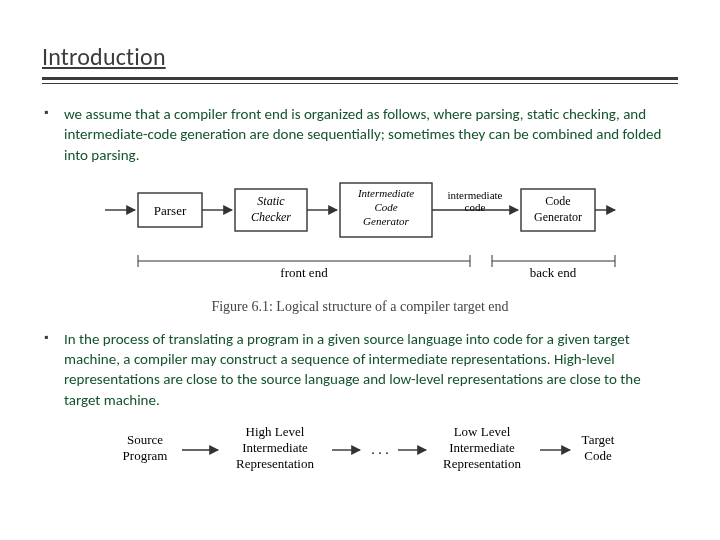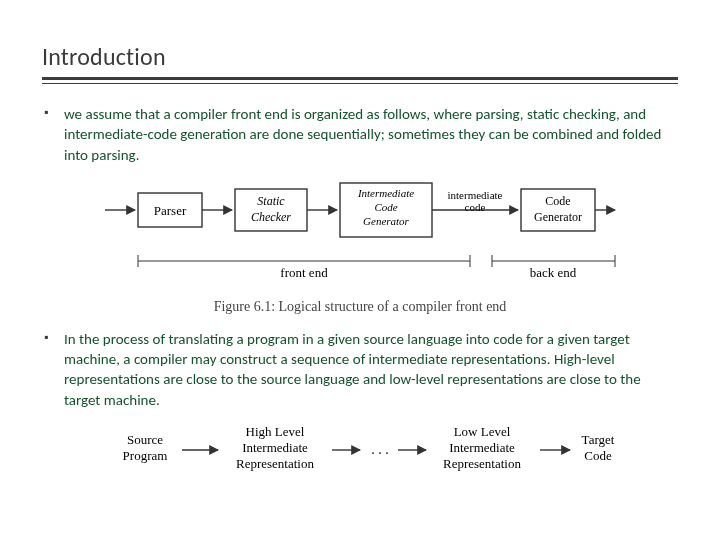--- a/index.html
+++ b/index.html
@@ -16,20 +16,21 @@
     width: 720px;
     height: 540px;
     padding: 42px 42px 30px 42px;
   }
   .title {
     font-size: 24px;
     font-weight: 400;
     color: #3b3b3b;
     margin: 0 0 6px 0;
     letter-spacing: 0.2px;
+    text-decoration: underline;
   }
   .rule {
     border: none;
     border-top: 3px solid #3b3b3b;
     margin: 0 0 3px 0;
   }
   .rule2 {
     border: none;
     border-top: 1px solid #3b3b3b;
     margin: 0 0 20px 0;
@@ -118,21 +119,21 @@
       <line x1="38" y1="86" x2="370" y2="86" stroke="#333" stroke-width="1"></line>
       <line x1="38" y1="80" x2="38" y2="92" stroke="#333" stroke-width="1"></line>
       <line x1="370" y1="80" x2="370" y2="92" stroke="#333" stroke-width="1"></line>
       <text x="204" y="102" text-anchor="middle" font-family="Times New Roman, serif" font-size="13">front end</text>
 
       <line x1="392" y1="86" x2="515" y2="86" stroke="#333" stroke-width="1"></line>
       <line x1="392" y1="80" x2="392" y2="92" stroke="#333" stroke-width="1"></line>
       <line x1="515" y1="80" x2="515" y2="92" stroke="#333" stroke-width="1"></line>
       <text x="453" y="102" text-anchor="middle" font-family="Times New Roman, serif" font-size="13">back end</text>
     </svg>
-    <div class="caption">Figure 6.1: Logical structure of a compiler front end</div>
+    <div class="caption">Figure 6.1: Logical structure of a compiler target end</div>
   </div>
 
   <ul class="bullets">
     <li>In the process of translating a program in a given source language into code for a given target machine, a compiler may construct a sequence of intermediate representations. High-level representations are close to the source language and low-level representations are close to the target machine.</li>
   </ul>
 
   <div class="fig">
     <svg width="520" height="64" viewBox="0 0 520 64">
       <defs>
         <marker id="ah2" viewBox="0 0 10 10" refX="9" refY="5" markerWidth="7" markerHeight="7" orient="auto">

